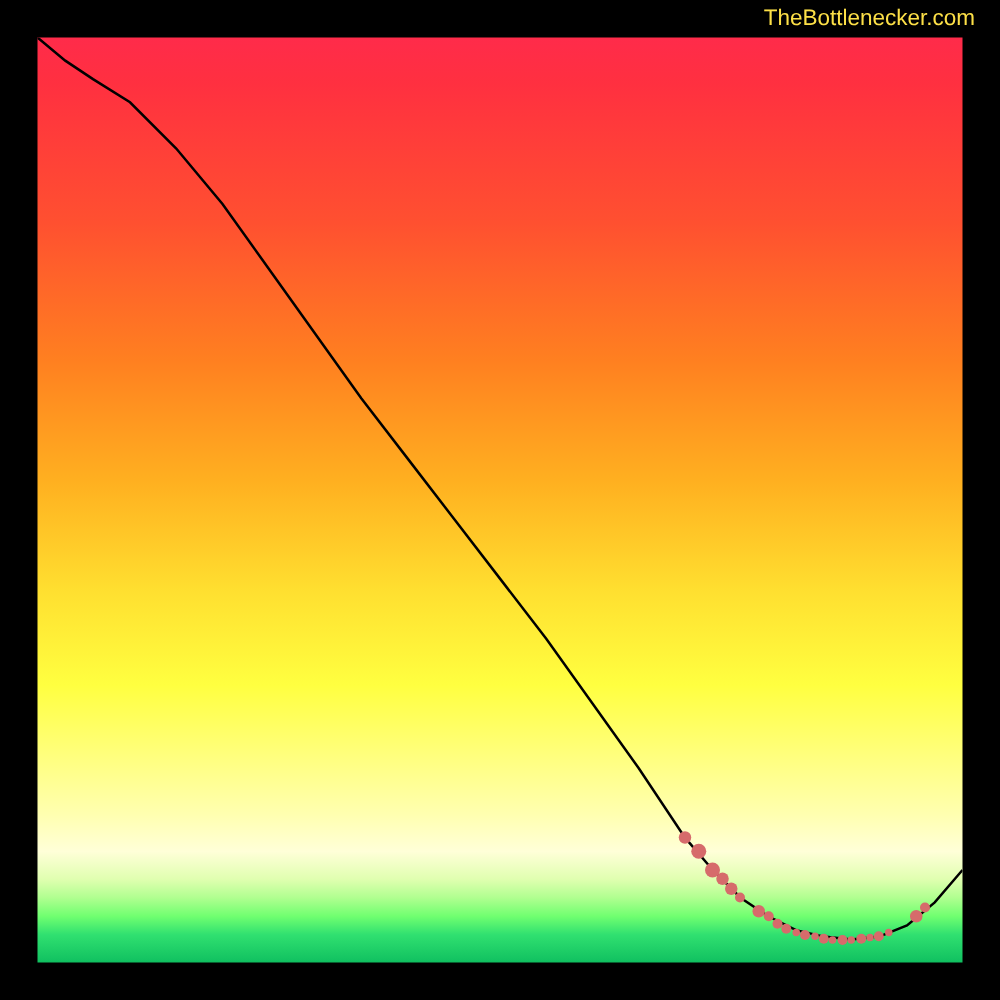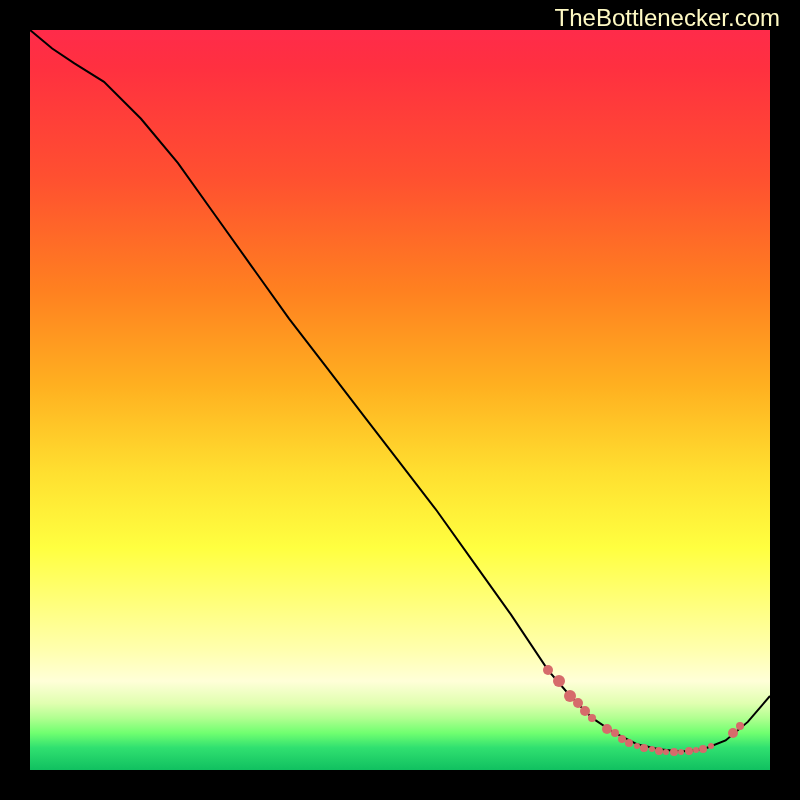--- a/index.html
+++ b/index.html
@@ -7,22 +7,22 @@
     width: 800px;
     height: 800px;
     background: #000;
     position: relative;
     font-family: Arial, sans-serif;
   }
   .attribution {
     position: absolute;
     top: 4px;
     right: 20px;
-    color: #fef9c3;
-    font-size: 24px;
+    color: #fde047;
+    font-size: 18px;
     z-index: 10;
   }
   .plot-area {
     position: absolute;
     top: 30px;
     left: 30px;
     width: 740px;
     height: 740px;
     background: linear-gradient(to bottom,
       #ff2b4a 0%,

